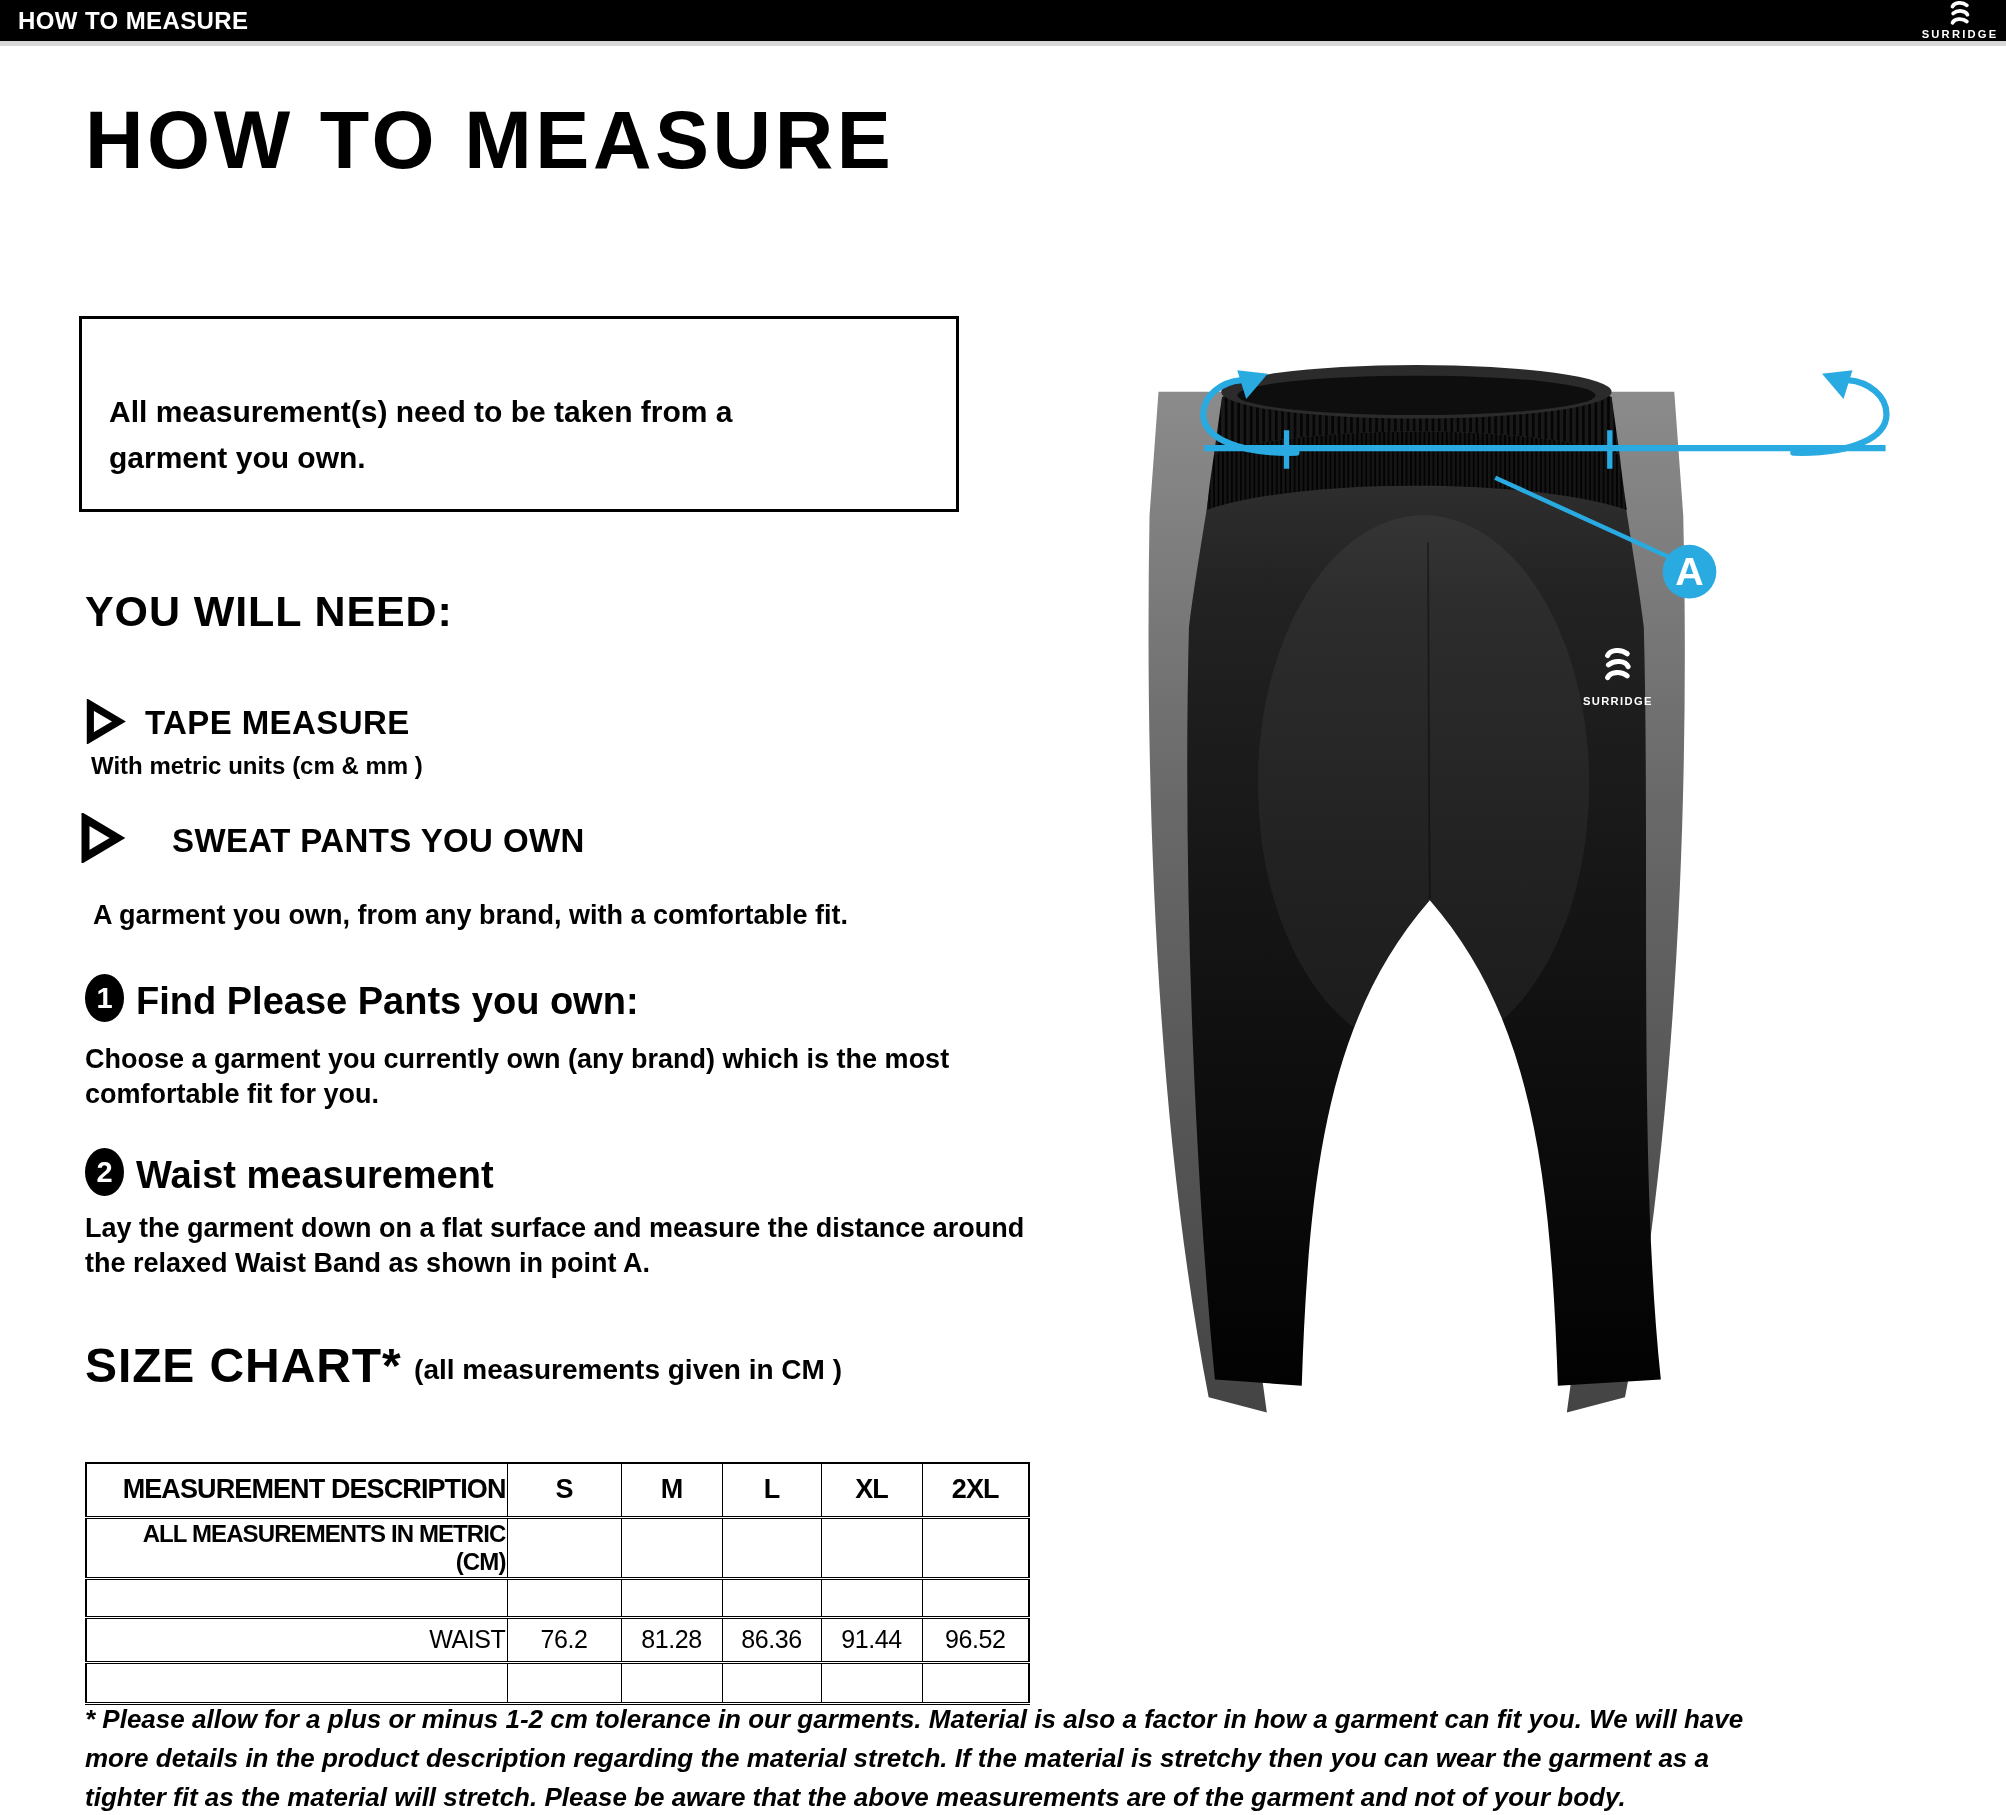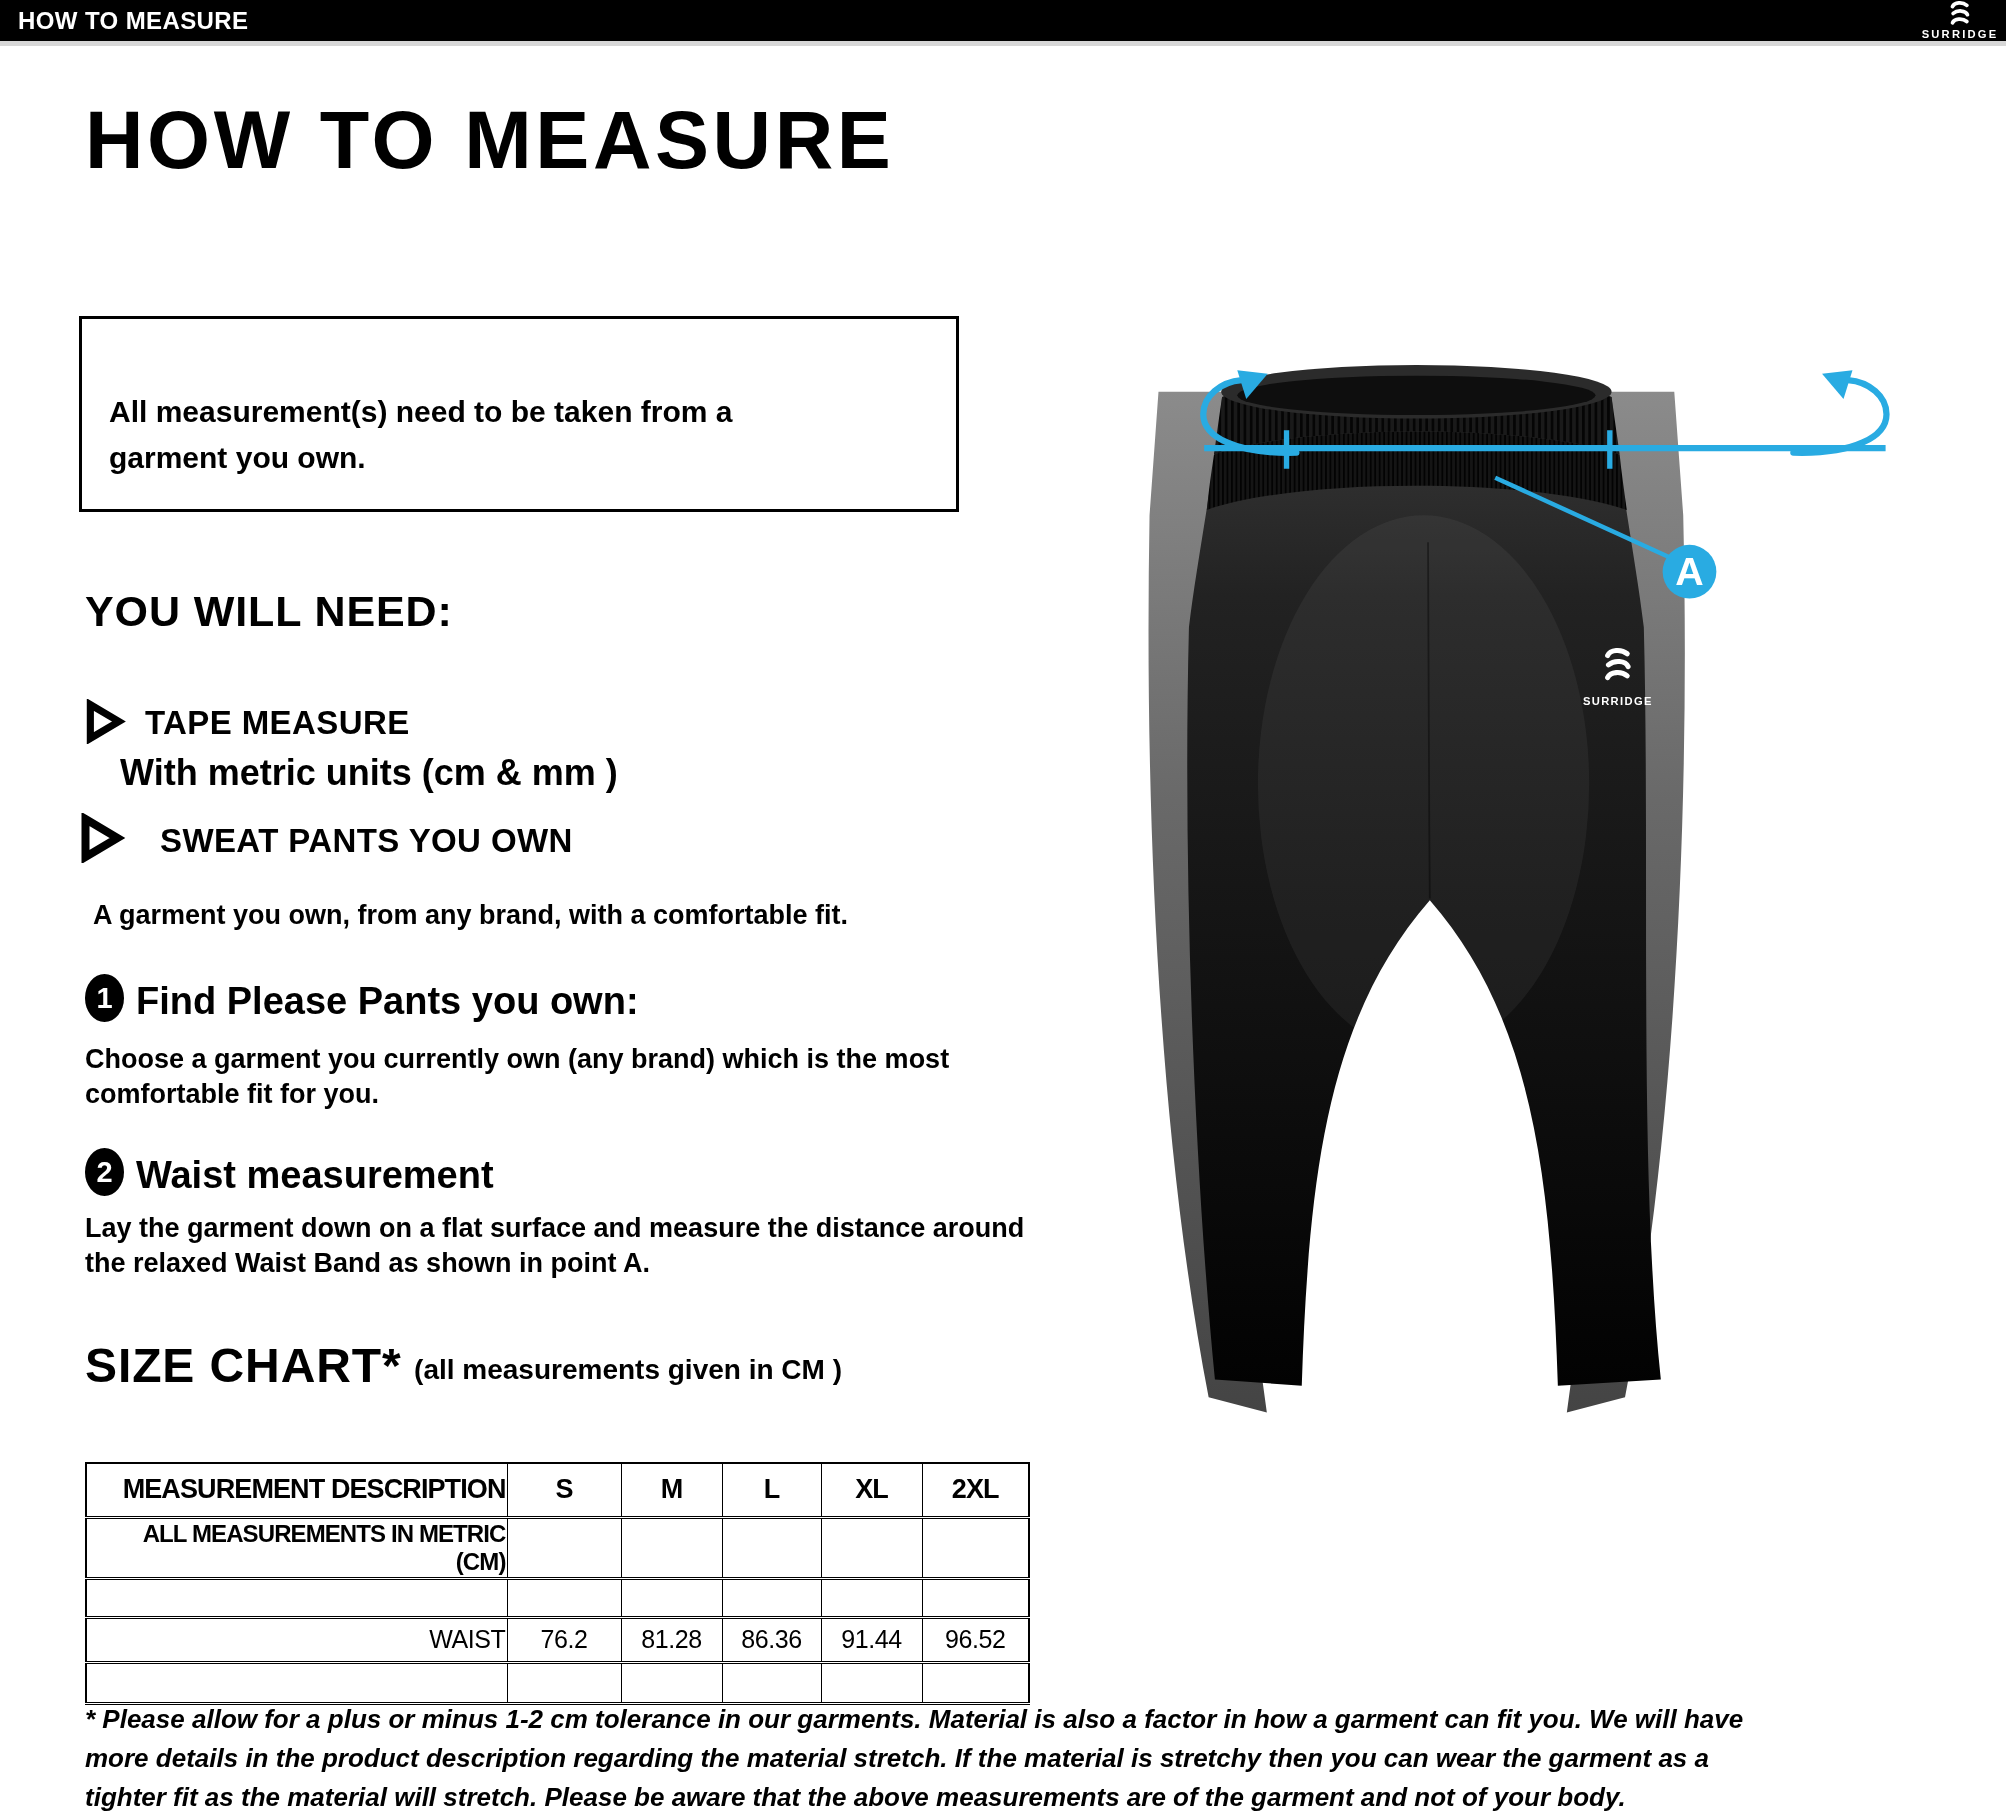--- a/index.html
+++ b/index.html
@@ -72,28 +72,28 @@
 </div>
 
 <div class="abs need-h">YOU WILL NEED:</div>
 
 <div class="abs" style="left:85px;top:699px;">
   <svg width="41" height="45" viewBox="0 0 46 50">
       <path d="M6,6 L38,25 L6,44 Z" fill="#fff" stroke="#000" stroke-width="8"></path>
     </svg>
 </div>
 <div class="abs item-title" style="left:145px;top:704px;">TAPE MEASURE</div>
-<div class="abs item-desc" style="left:91px;top:752px;font-size:36px;margin-left:29px;">With metric units (cm &amp; mm )</div>
+<div class="abs item-desc" style="left:91px;top:752px;font-size:24px;">With metric units (cm &amp; mm )</div>
 
 <div class="abs" style="left:79px;top:813px;">
   <svg width="47" height="50" viewBox="0 0 46 50">
       <path d="M6,6 L38,25 L6,44 Z" fill="#fff" stroke="#000" stroke-width="8"></path>
     </svg>
 </div>
-<div class="abs item-title" style="left:160px;top:822px;">SWEAT PANTS YOU OWN</div>
+<div class="abs item-title" style="left:172px;top:822px;">SWEAT PANTS YOU OWN</div>
 <div class="abs item-desc" style="left:93px;top:900px;">A garment you own, from any brand, with a comfortable fit.</div>
 
 <div class="abs step-badge" style="left:85px;top:974px;">
   <span>1</span>
 </div>
 <div class="abs step-title" style="left:136px;top:980px;">Find Please Pants you own:</div>
 <div class="abs step-desc" style="left:85px;top:1042px;width:1003px;">Choose a garment you currently own (any brand) which is the most
 comfortable fit for you.</div>
 
 <div class="abs step-badge" style="left:85px;top:1148px;">

